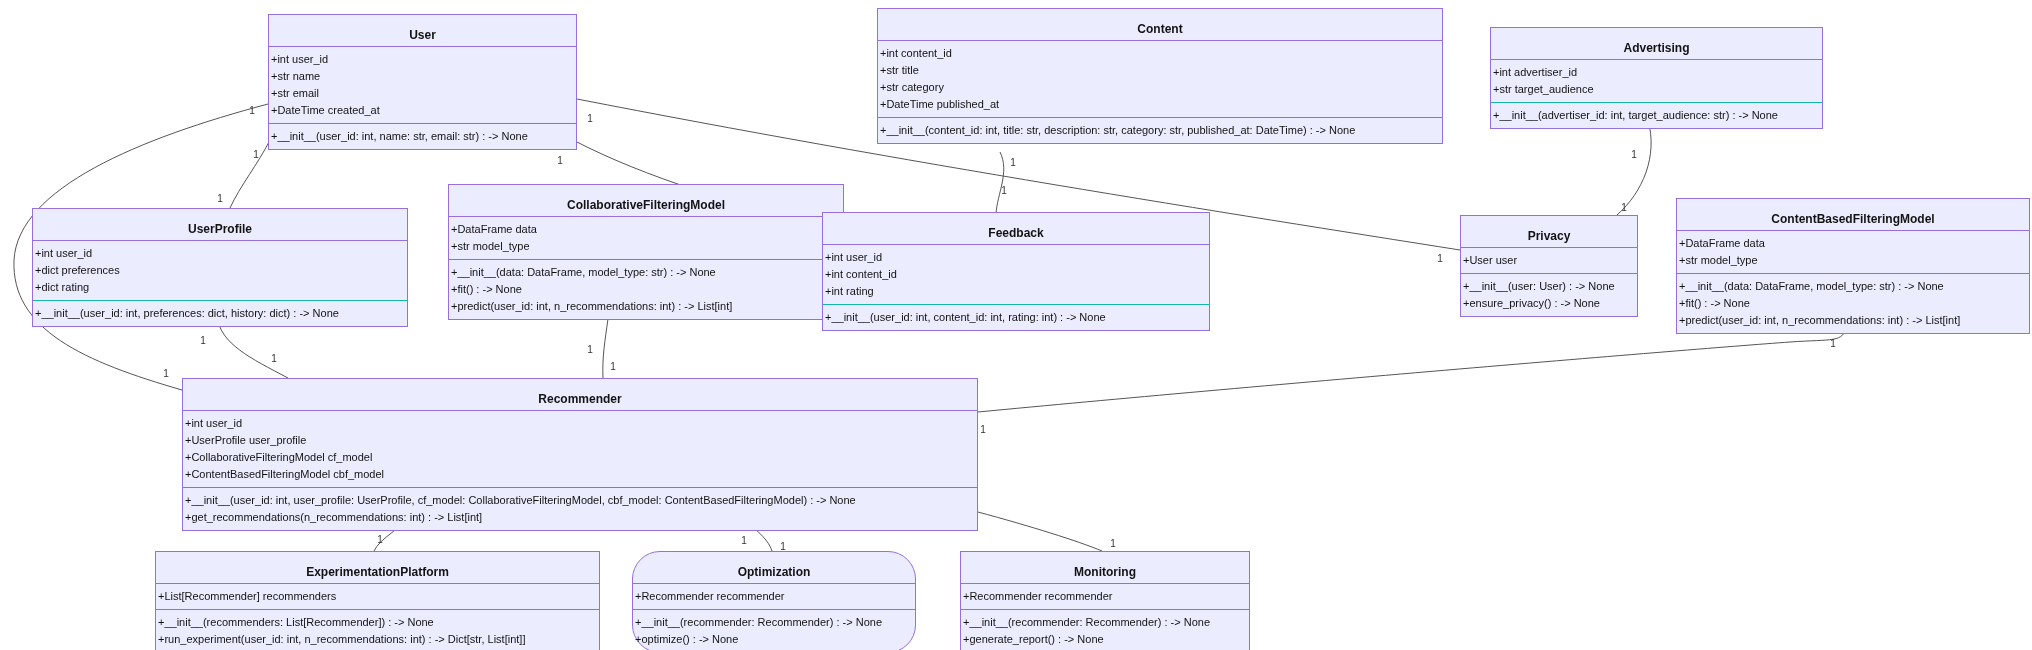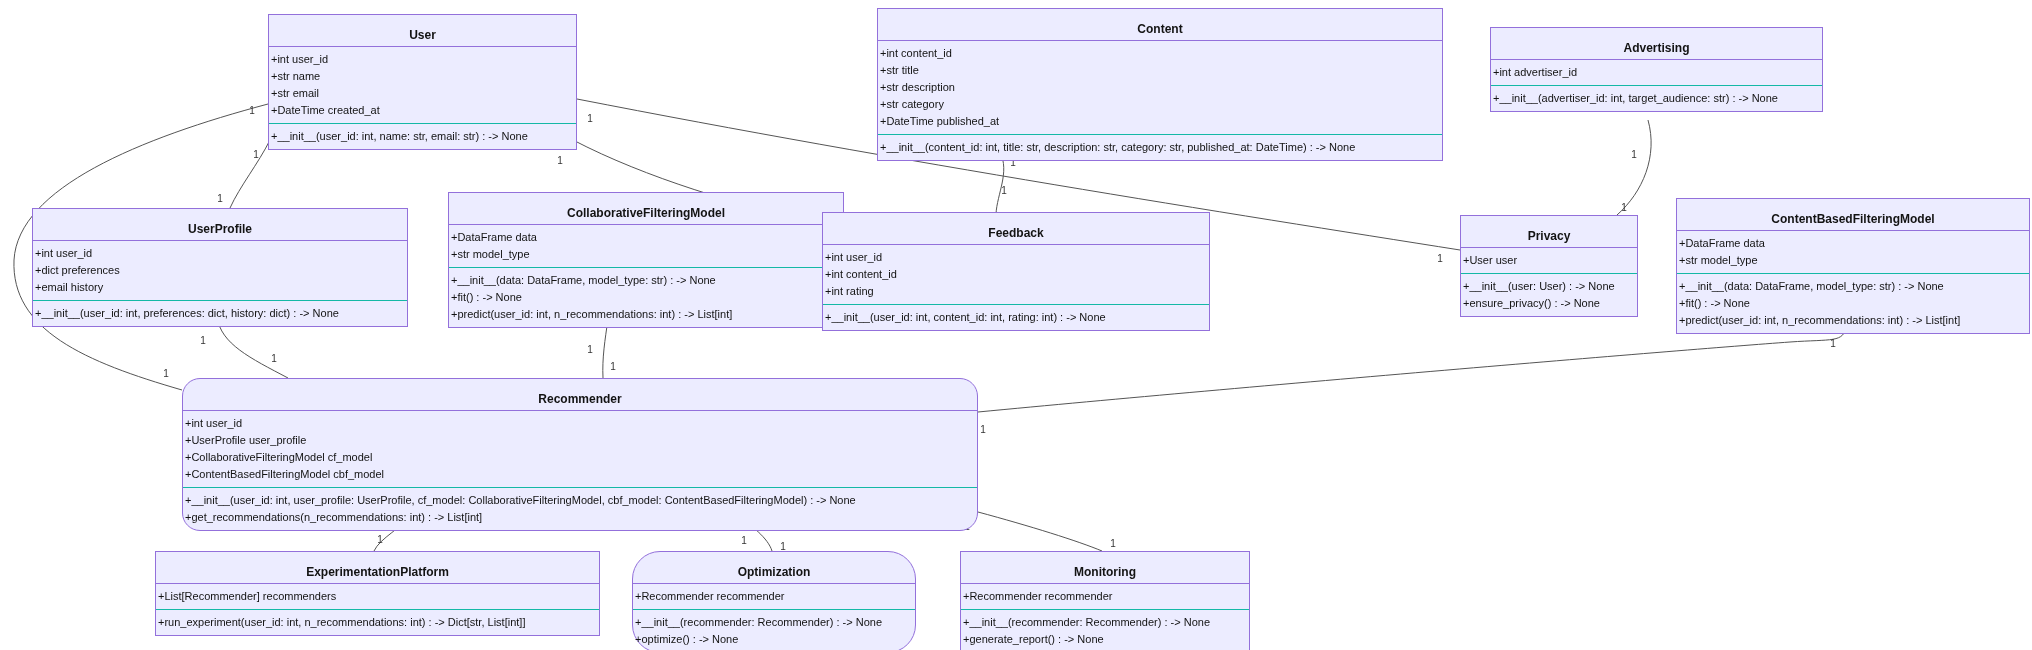--- a/index.html
+++ b/index.html
@@ -107,49 +107,49 @@
       </div>
     <div class="uml-compartment uml-methods">
         <div class="uml-row">+__init__(user_id: int, name: str, email: str) : -&gt; None</div>
       </div>
   </div>
     <div class="uml-class" style="left: 877px; top: 8px; width: 566px;">
     <div class="uml-title">Content</div>
     <div class="uml-compartment uml-attrs">
         <div class="uml-row">+int content_id</div>
         <div class="uml-row">+str title</div>
-        <div class="uml-row">+str description</div>
         <div class="uml-row">+str category</div>
         <div class="uml-row">+DateTime published_at</div>
       </div>
     <div class="uml-compartment uml-methods">
         <div class="uml-row">+__init__(content_id: int, title: str, description: str, category: str, published_at: DateTime) : -&gt; None</div>
       </div>
   </div>
     <div class="uml-class" style="left: 1490px; top: 27px; width: 333px;">
     <div class="uml-title">Advertising</div>
     <div class="uml-compartment uml-attrs">
         <div class="uml-row">+int advertiser_id</div>
+        <div class="uml-row">+str target_audience</div>
       </div>
     <div class="uml-compartment uml-methods">
         <div class="uml-row">+__init__(advertiser_id: int, target_audience: str) : -&gt; None</div>
       </div>
   </div>
     <div class="uml-class" style="left: 32px; top: 208px; width: 376px;">
     <div class="uml-title">UserProfile</div>
     <div class="uml-compartment uml-attrs">
         <div class="uml-row">+int user_id</div>
         <div class="uml-row">+dict preferences</div>
-        <div class="uml-row">+email history</div>
+        <div class="uml-row">+dict rating</div>
       </div>
     <div class="uml-compartment uml-methods">
         <div class="uml-row">+__init__(user_id: int, preferences: dict, history: dict) : -&gt; None</div>
       </div>
   </div>
-    <div class="uml-class" style="left: 448px; top: 192px; width: 396px;">
+    <div class="uml-class" style="left: 448px; top: 184px; width: 396px;">
     <div class="uml-title">CollaborativeFilteringModel</div>
     <div class="uml-compartment uml-attrs">
         <div class="uml-row">+DataFrame data</div>
         <div class="uml-row">+str model_type</div>
       </div>
     <div class="uml-compartment uml-methods">
         <div class="uml-row">+__init__(data: DataFrame, model_type: str) : -&gt; None</div>
         <div class="uml-row">+fit() : -&gt; None</div>
         <div class="uml-row">+predict(user_id: int, n_recommendations: int) : -&gt; List[int]</div>
       </div>
@@ -180,39 +180,40 @@
     <div class="uml-compartment uml-attrs">
         <div class="uml-row">+DataFrame data</div>
         <div class="uml-row">+str model_type</div>
       </div>
     <div class="uml-compartment uml-methods">
         <div class="uml-row">+__init__(data: DataFrame, model_type: str) : -&gt; None</div>
         <div class="uml-row">+fit() : -&gt; None</div>
         <div class="uml-row">+predict(user_id: int, n_recommendations: int) : -&gt; List[int]</div>
       </div>
   </div>
-    <div class="uml-class" style="left: 182px; top: 378px; width: 796px; border-radius: 18px;">
+    <div class="uml-class" style="left: 182px; top: 378px; width: 796px;">
     <div class="uml-title">Recommender</div>
     <div class="uml-compartment uml-attrs">
         <div class="uml-row">+int user_id</div>
         <div class="uml-row">+UserProfile user_profile</div>
         <div class="uml-row">+CollaborativeFilteringModel cf_model</div>
         <div class="uml-row">+ContentBasedFilteringModel cbf_model</div>
       </div>
     <div class="uml-compartment uml-methods">
         <div class="uml-row">+__init__(user_id: int, user_profile: UserProfile, cf_model: CollaborativeFilteringModel, cbf_model: ContentBasedFilteringModel) : -&gt; None</div>
         <div class="uml-row">+get_recommendations(n_recommendations: int) : -&gt; List[int]</div>
       </div>
   </div>
     <div class="uml-class" style="left: 155px; top: 551px; width: 445px;">
     <div class="uml-title">ExperimentationPlatform</div>
     <div class="uml-compartment uml-attrs">
         <div class="uml-row">+List[Recommender] recommenders</div>
       </div>
     <div class="uml-compartment uml-methods">
+        <div class="uml-row">+__init__(recommenders: List[Recommender]) : -&gt; None</div>
         <div class="uml-row">+run_experiment(user_id: int, n_recommendations: int) : -&gt; Dict[str, List[int]]</div>
       </div>
   </div>
     <div class="uml-class" style="left: 632px; top: 551px; width: 284px; border-radius: 28px;">
     <div class="uml-title">Optimization</div>
     <div class="uml-compartment uml-attrs">
         <div class="uml-row">+Recommender recommender</div>
       </div>
     <div class="uml-compartment uml-methods">
         <div class="uml-row">+__init__(recommender: Recommender) : -&gt; None</div>

